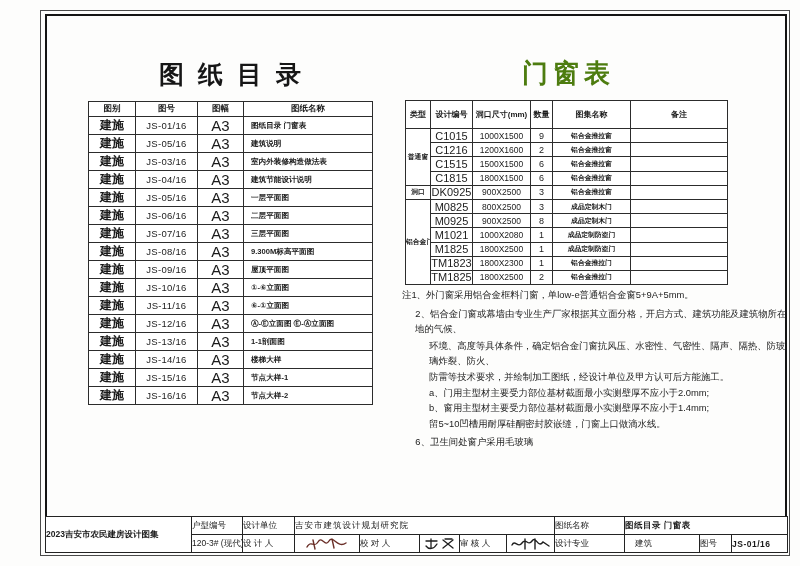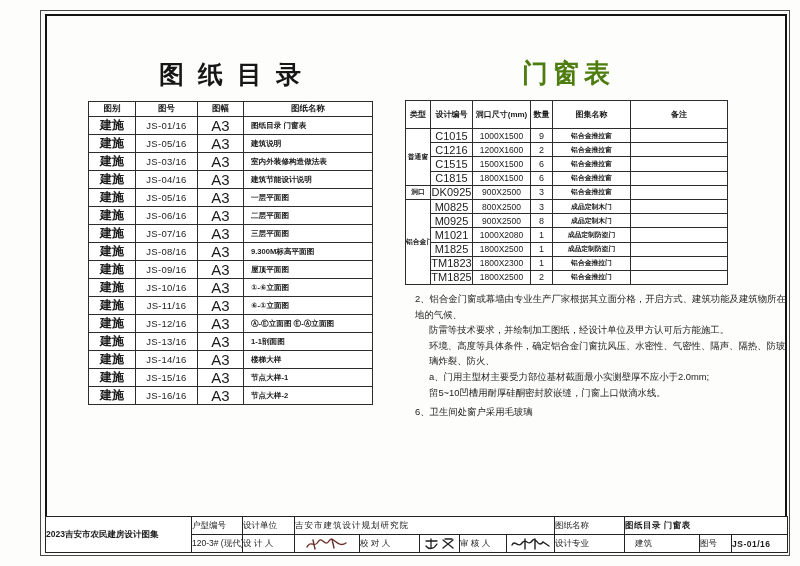--- a/index.html
+++ b/index.html
@@ -63,21 +63,21 @@
   .window-table .c-size  { font-size: 8.5px; }
   .window-table .c-qty   { font-size: 9px; }
   .window-table .c-atlas { font-size: 6.8px; font-weight: bold; }
 
   
   .notes {
     position: absolute; left: 402px; top: 287px; width: 392px;
     font-size: 9.4px; color: #232323;
   }
   .note-line { line-height: 15.6px; }
-  .note-line.para { margin-top: 4px; }
+  .note-line.para { margin-top: 4px; font-family: Liberation Mono, monospace; }
   .indent-1 { padding-left: 13px; }
   .indent-2 { padding-left: 27px; }
 
   
   .title-block {
     position: absolute; left: 45px; top: 516px; width: 742px; height: 37px;
   }
   .title-block td {
     border: 1px solid #232323; text-align: left; padding: 0;
     font-size: 8.5px; height: 18px;
@@ -312,24 +312,26 @@
           <td class="c-code">TM1825</td>
           <td class="c-size">1800X2500</td>
           <td class="c-qty">2</td>
           <td class="c-atlas">铝合金推拉门</td>
           <td class="c-remark"></td>
         </tr>
       </tbody>
   </table>
 
   <div class="notes" id="notes">
+      <div class="note-line indent-0">注1、外门窗采用铝合金框料门窗，单low-e普通铝合金窗5+9A+5mm。</div>
       <div class="note-line indent-1 para">2、铝合金门窗或幕墙由专业生产厂家根据其立面分格，开启方式、建筑功能及建筑物所在地的气候、</div>
+      <div class="note-line indent-2">环境、高度等具体条件，确定铝合金门窗抗风压、水密性、气密性、隔声、隔热、防玻璃炸裂、防火、</div>
       <div class="note-line indent-2">防雷等技术要求，并绘制加工图纸，经设计单位及甲方认可后方能施工。</div>
-      <div class="note-line indent-2">环境、高度等具体条件，确定铝合金门窗抗风压、水密性、气密性、隔声、隔热、防玻璃炸裂、防火、</div>
       <div class="note-line indent-2">a、门用主型材主要受力部位基材截面最小实测壁厚不应小于2.0mm;</div>
+      <div class="note-line indent-2">b、窗用主型材主要受力部位基材截面最小实测壁厚不应小于1.4mm;</div>
       <div class="note-line indent-2">留5~10凹槽用耐厚硅酮密封胶嵌缝，门窗上口做滴水线。</div>
       <div class="note-line indent-1 para">6、卫生间处窗户采用毛玻璃</div>
     </div>
 
   <table class="title-block">
     <colgroup>
       <col style="width:146px">
         <col style="width:51px">
         <col style="width:52px">
         <col style="width:65px">

